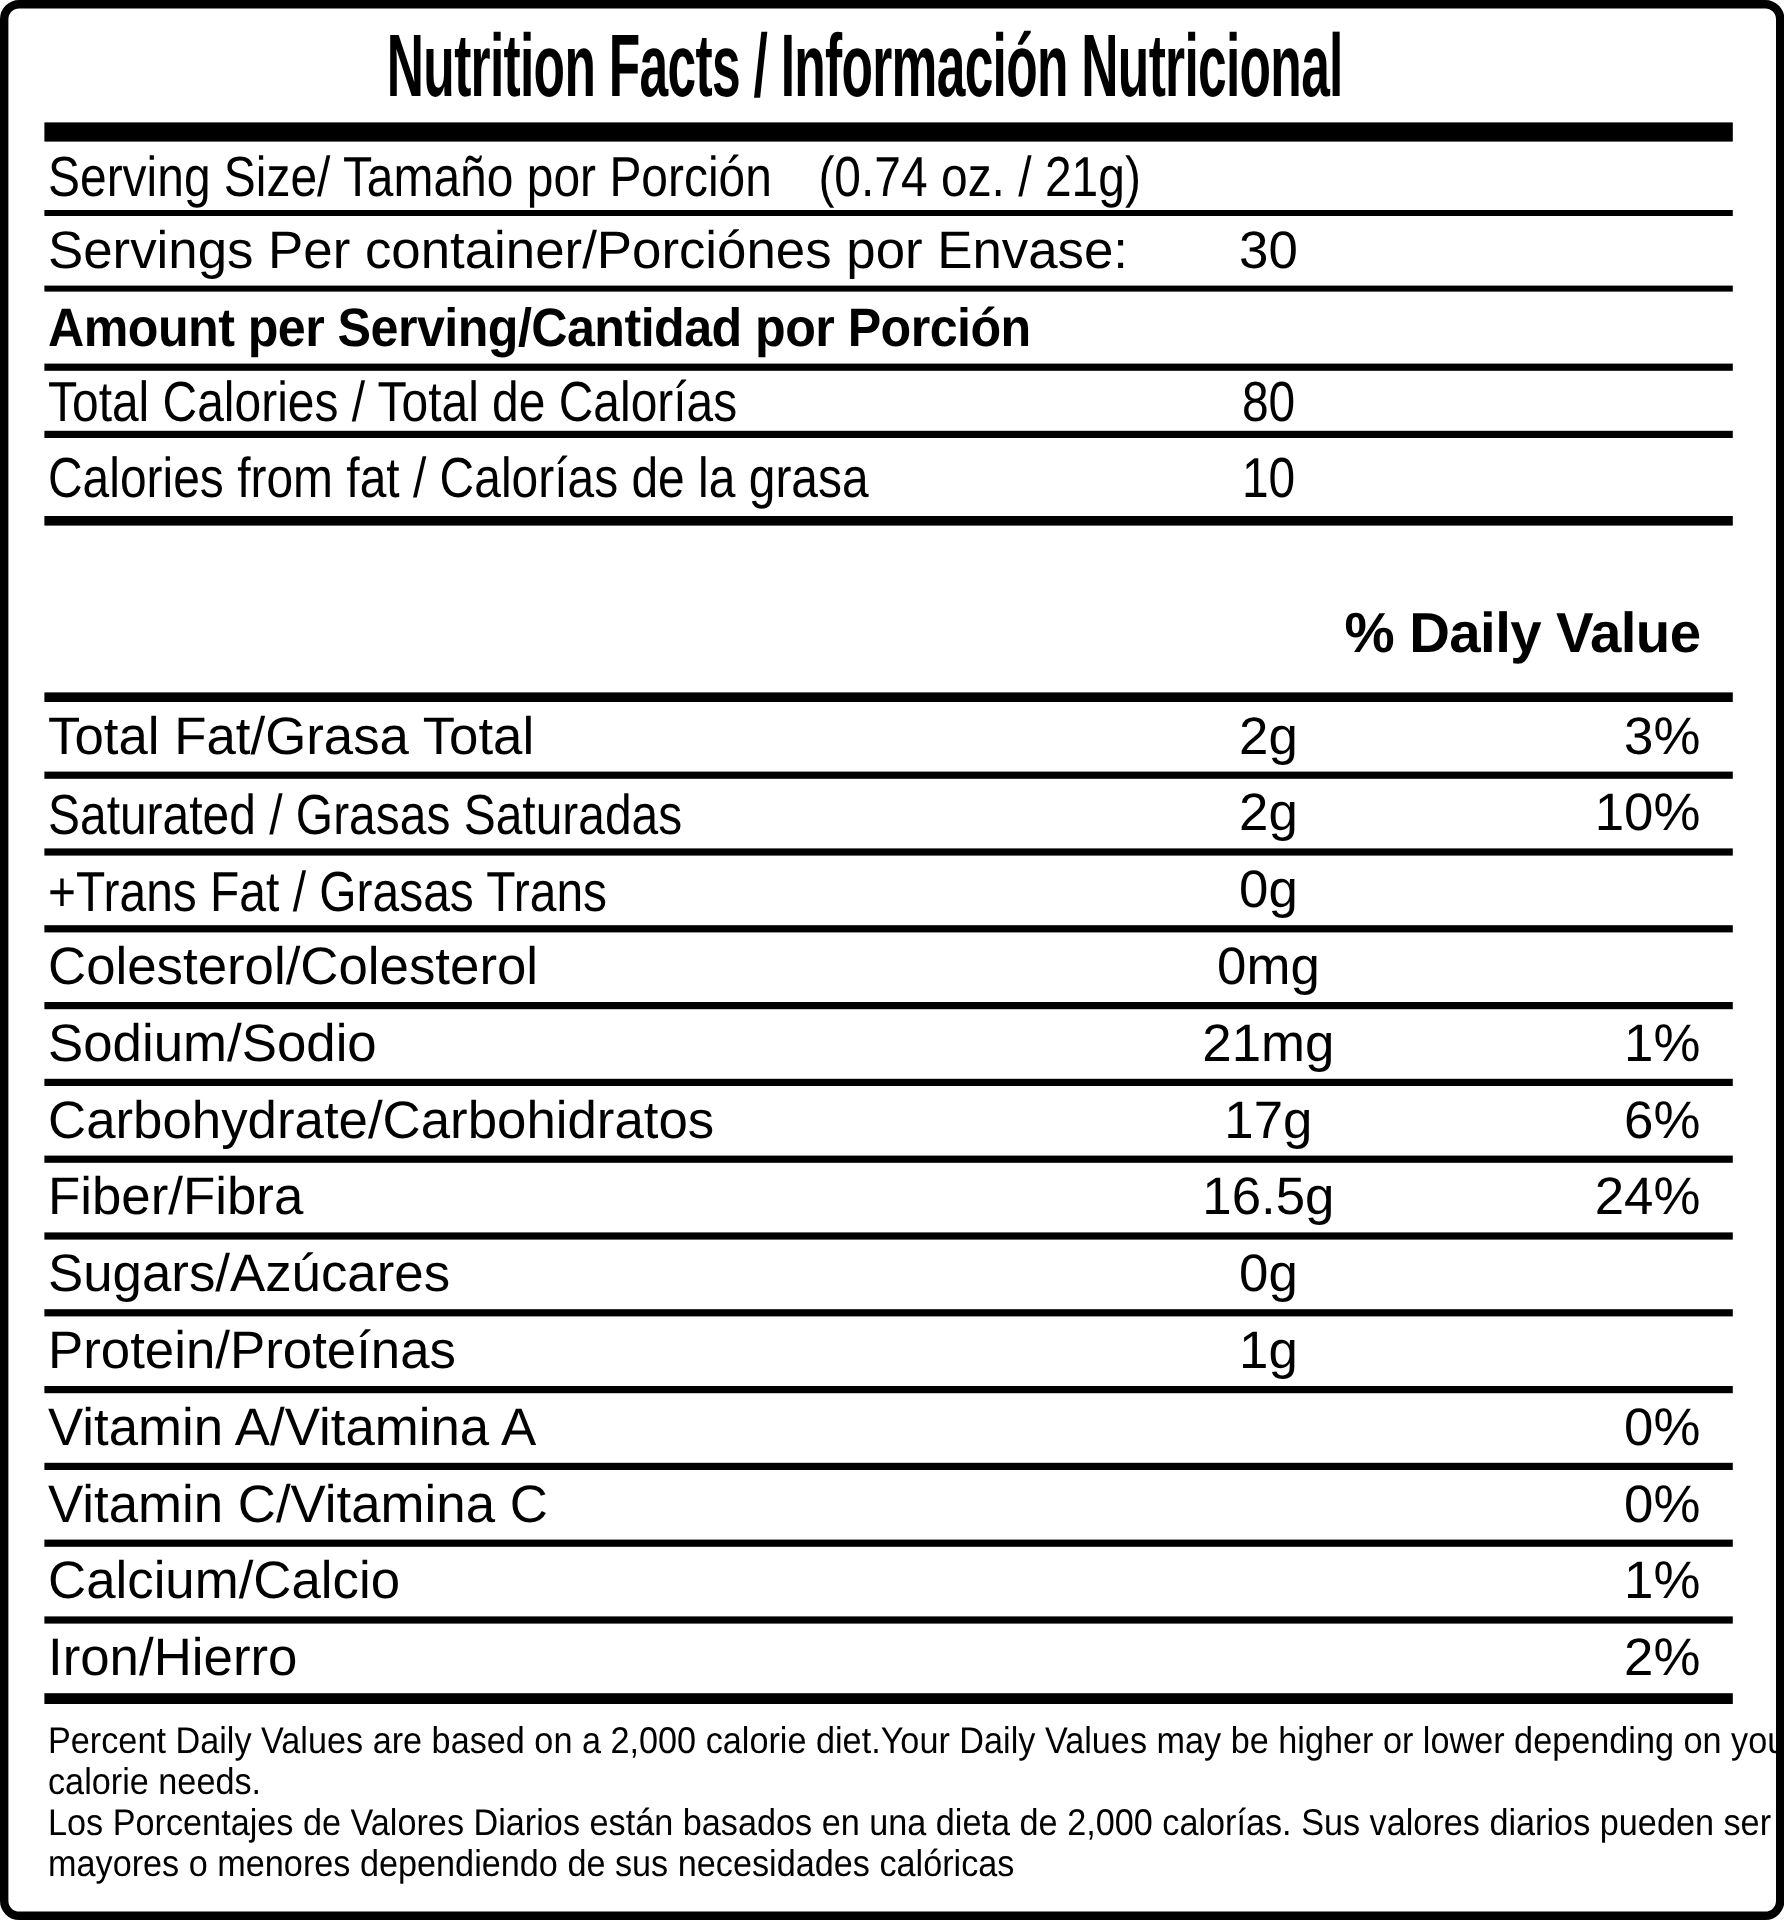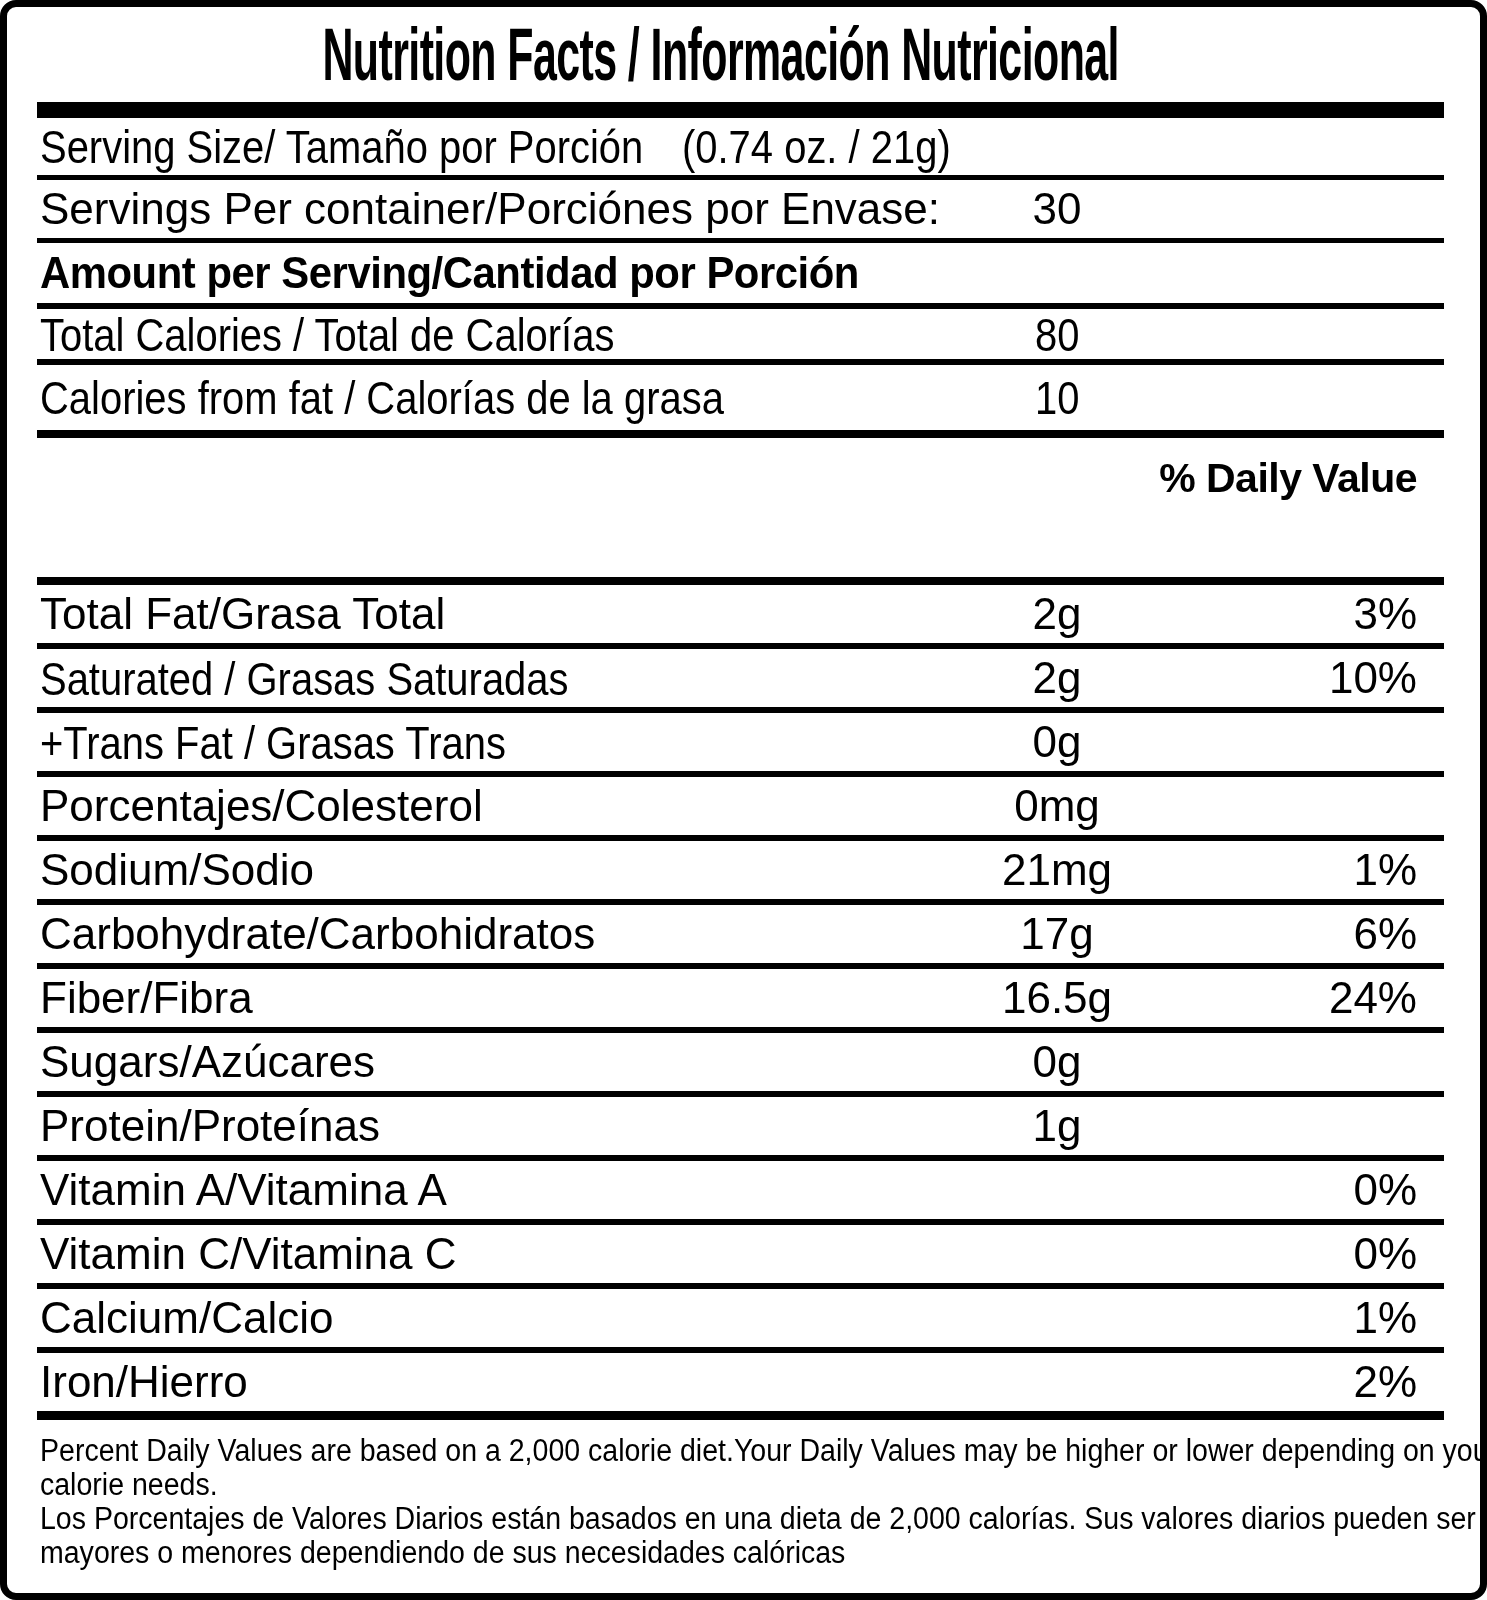--- a/index.html
+++ b/index.html
@@ -26,21 +26,21 @@
   .h58{height:58px;border-bottom-width:5px;}
   .h60{height:60px;}
   .h50{height:50px;}
   .h65{height:65px;border-bottom-width:8px;}
   .n{height:58px;}
   .n-last{height:58px;border-bottom-width:9px;}
   .sv{position:absolute;left:645px;top:0;bottom:0;display:flex;align-items:center;}
   .hb{display:inline-block;white-space:nowrap;font-weight:bold;font-size:45px;letter-spacing:-0.5px;
       transform:scaleX(0.93);transform-origin:0 50%;}
   .dv-block{height:127px;border-bottom:8px solid #000;padding-top:12px;box-sizing:content-box;}
-  .dvh{font-weight:bold;font-size:41px;text-align:right;padding-right:27px;line-height:57px;letter-spacing:-0.5px;}
+  .dvh{font-weight:bold;font-size:47px;text-align:right;padding-right:27px;line-height:57px;letter-spacing:-0.5px;margin-top:48px;}
   .footnote{margin-left:33px;padding-top:14px;font-size:31px;line-height:34px;}
   .fline{white-space:nowrap;transform:scaleX(0.92);transform-origin:0 50%;}
 </style>
 </head>
 <body>
 
 <div class="label">
 
   <div class="title-block">
     <span class="title-text">Nutrition Facts / Información Nutricional</span>
@@ -95,21 +95,21 @@
       <span class="pct">10%</span>
     </div>
 
     <div class="row n">
       <span class="lbl"><span class="c">+Trans Fat / Grasas Trans</span></span>
       <span class="val">0g</span>
       <span class="pct"></span>
     </div>
 
     <div class="row n">
-      <span class="lbl">Porcentajes/Colesterol</span>
+      <span class="lbl">Colesterol/Colesterol</span>
       <span class="val">0mg</span>
       <span class="pct"></span>
     </div>
 
     <div class="row n">
       <span class="lbl">Sodium/Sodio</span>
       <span class="val">21mg</span>
       <span class="pct">1%</span>
     </div>
 

